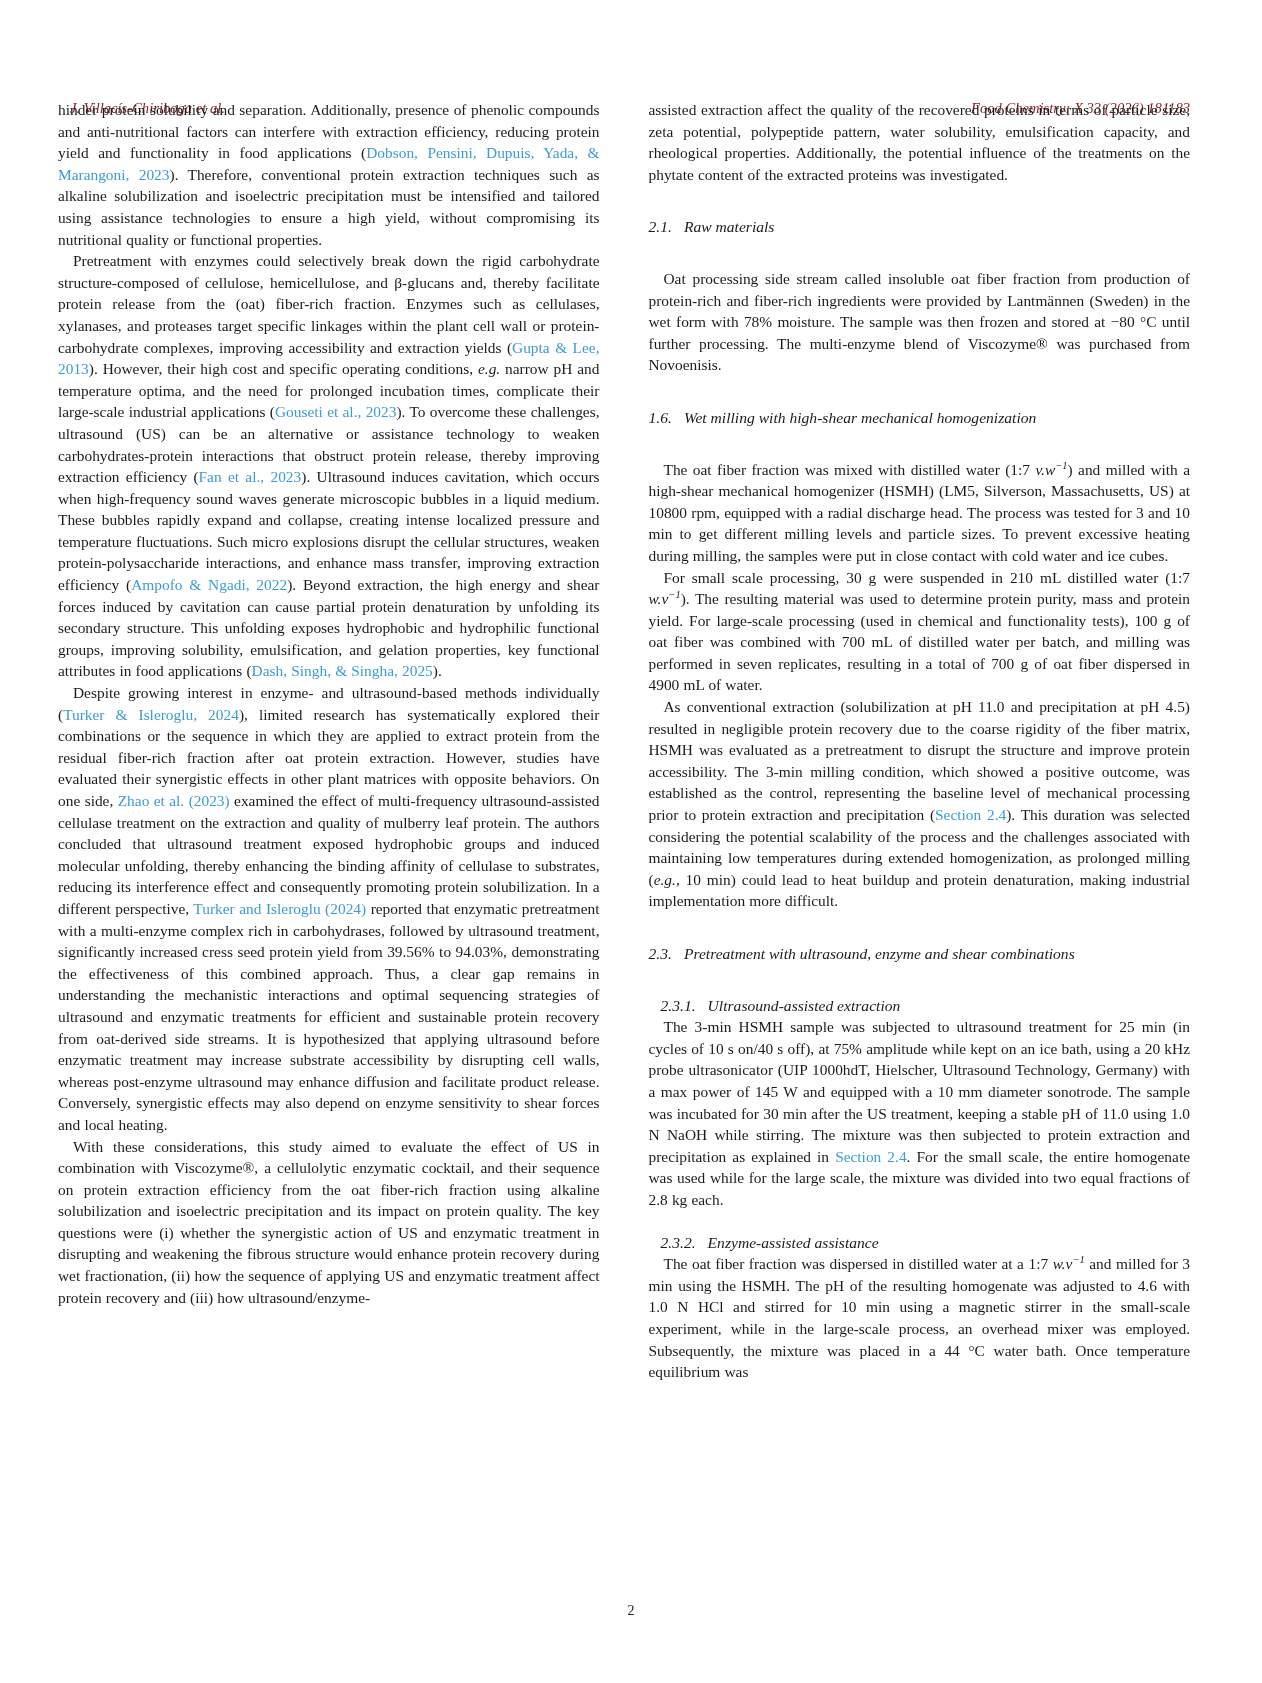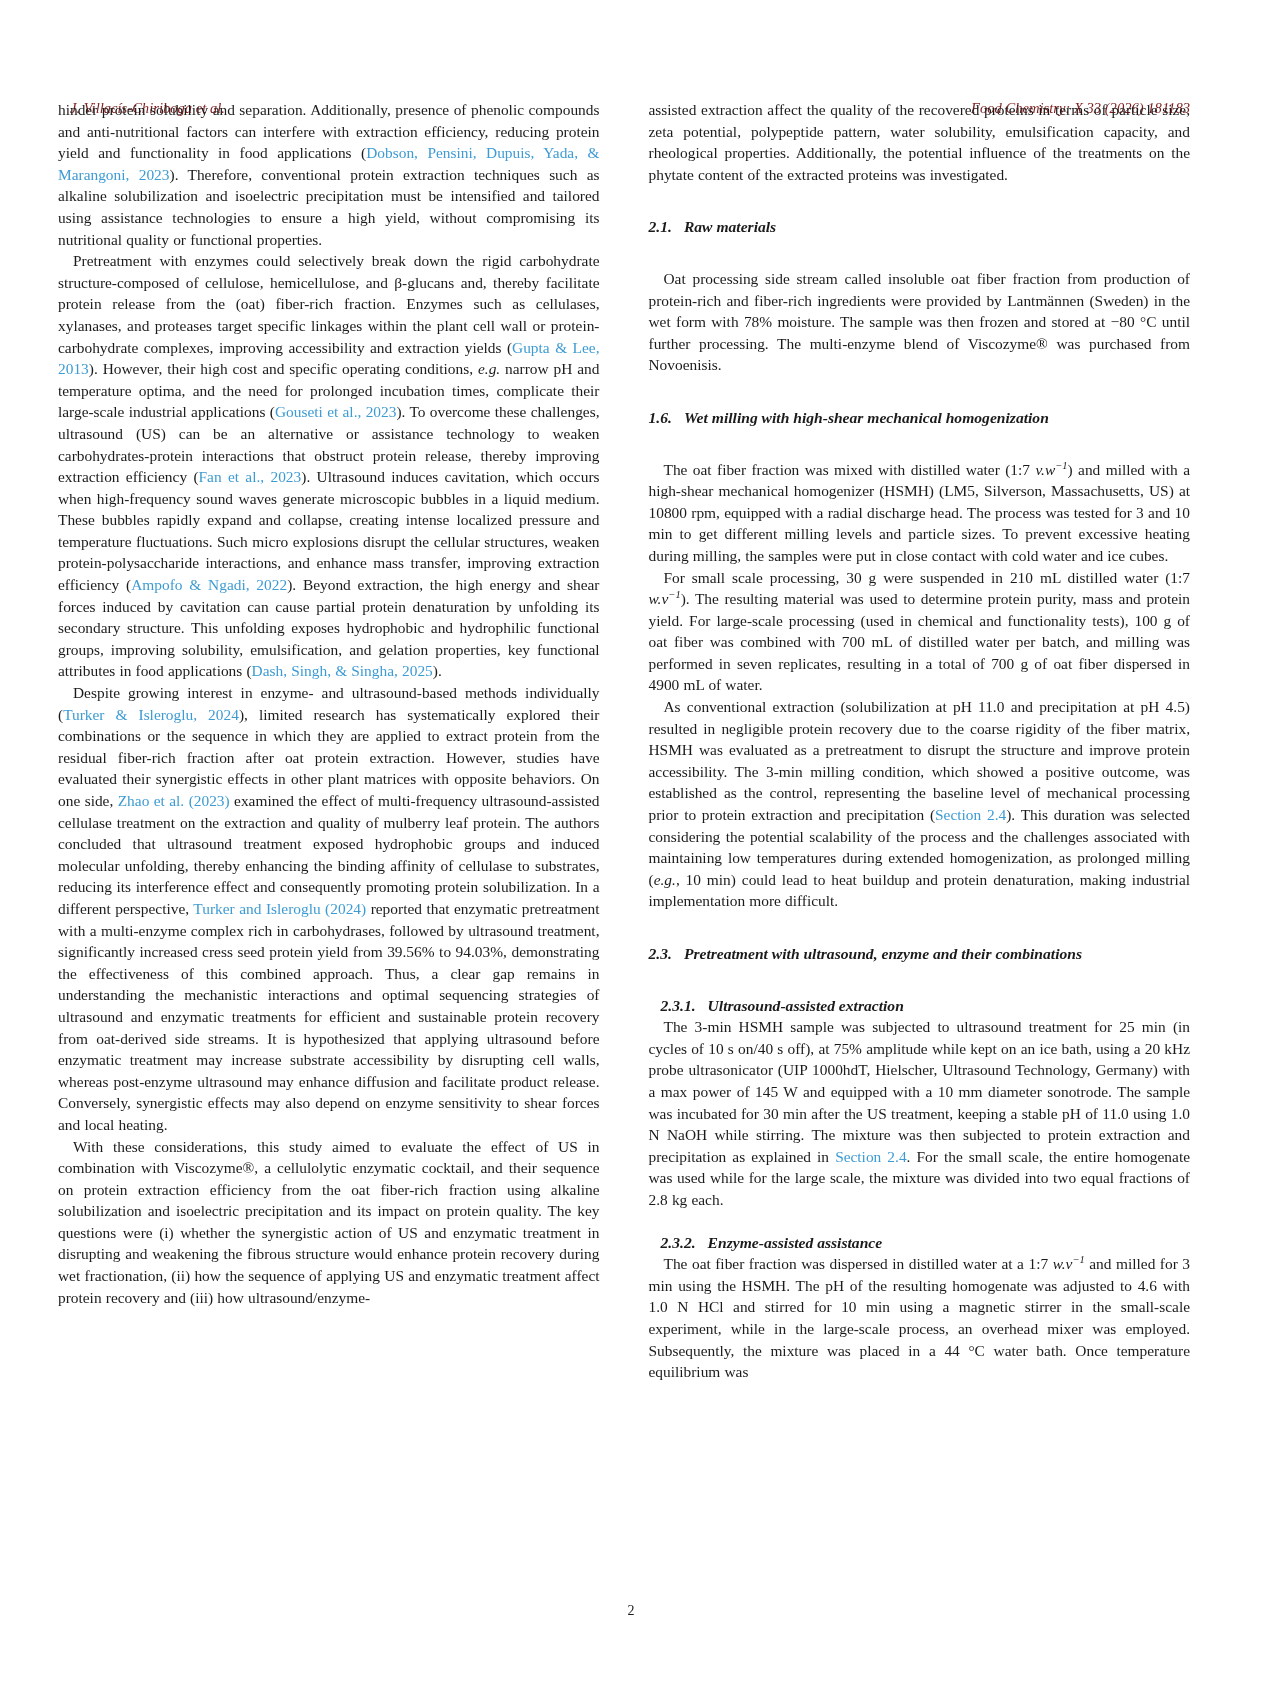--- a/index.html
+++ b/index.html
@@ -23,21 +23,21 @@
   }
   .col{flex:1 1 0;min-width:0;}
   .para{
     margin:0;
     font-size:15.4px;line-height:21.6px;
     text-align:justify;
     hyphens:auto;-webkit-hyphens:auto;
     word-spacing:0.02em;
   }
   .para.ind{text-indent:15px;}
-  .heading{font-size:15.6px;line-height:21.6px;text-align:left;font-weight:bold;}
+  .heading{font-size:15.6px;line-height:21.6px;text-align:left;}
   .heading .hnum{margin-right:12px;}
   .heading.bold{font-weight:700;margin:31px 0 30px;}
   .heading.sec{font-style:italic;margin:31px 0 30px;}
   .heading.sub{font-style:italic;margin:21px 12px 0;}
   .b{color:#3d9bd3;cursor:pointer;}
   .i{font-style:italic;}
   sup.s{font-size:10.5px;font-style:italic;line-height:0;}
   .footer{
     position:absolute;left:0;right:0;bottom:64px;
     text-align:center;font-size:14px;color:#1b1b1b;
@@ -60,21 +60,21 @@
         <p class="para ind">With these considerations, this study aimed to evaluate the effect of US in combination with Viscozyme®, a cellulolytic enzymatic cocktail, and their sequence on protein extraction efficiency from the oat fiber-rich fraction using alkaline solubilization and isoelectric precipitation and its impact on protein quality. The key questions were (i) whether the synergistic action of US and enzymatic treatment in disrupting and weakening the fibrous structure would enhance protein recovery during wet fractionation, (ii) how the sequence of applying US and enzymatic treatment affect protein recovery and (iii) how ultrasound/enzyme-</p>
       </div>
     <div class="col">
         <p class="para">assisted extraction affect the quality of the recovered proteins in terms of particle size, zeta potential, polypeptide pattern, water solubility, emulsification capacity, and rheological properties. Additionally, the potential influence of the treatments on the phytate content of the extracted proteins was investigated.</p>
         <div class="heading sec"><span class="hnum">2.1.</span><span>Raw materials</span></div>
         <p class="para ind">Oat processing side stream called insoluble oat fiber fraction from production of protein-rich and fiber-rich ingredients were provided by Lantmännen (Sweden) in the wet form with 78% moisture. The sample was then frozen and stored at −80 °C until further processing. The multi-enzyme blend of Viscozyme® was purchased from Novoenisis.</p>
         <div class="heading sec"><span class="hnum">1.6.</span><span>Wet milling with high-shear mechanical homogenization</span></div>
         <p class="para ind">The oat fiber fraction was mixed with distilled water (1:7 <span class="i">v.w</span><sup class="s">−1</sup>) and milled with a high-shear mechanical homogenizer (HSMH) (LM5, Silverson, Massachusetts, US) at 10800 rpm, equipped with a radial discharge head. The process was tested for 3 and 10 min to get different milling levels and particle sizes. To prevent excessive heating during milling, the samples were put in close contact with cold water and ice cubes.</p>
         <p class="para ind">For small scale processing, 30 g were suspended in 210 mL distilled water (1:7 <span class="i">w.v</span><sup class="s">−1</sup>). The resulting material was used to determine protein purity, mass and protein yield. For large-scale processing (used in chemical and functionality tests), 100 g of oat fiber was combined with 700 mL of distilled water per batch, and milling was performed in seven replicates, resulting in a total of 700 g of oat fiber dispersed in 4900 mL of water.</p>
         <p class="para ind">As conventional extraction (solubilization at pH 11.0 and precipitation at pH 4.5) resulted in negligible protein recovery due to the coarse rigidity of the fiber matrix, HSMH was evaluated as a pretreatment to disrupt the structure and improve protein accessibility. The 3-min milling condition, which showed a positive outcome, was established as the control, representing the baseline level of mechanical processing prior to protein extraction and precipitation (<span class="b">Section 2.4</span>). This duration was selected considering the potential scalability of the process and the challenges associated with maintaining low temperatures during extended homogenization, as prolonged milling (<span class="i">e.g.</span>, 10 min) could lead to heat buildup and protein denaturation, making industrial implementation more difficult.</p>
-        <div class="heading sec"><span class="hnum">2.3.</span><span>Pretreatment with ultrasound, enzyme and their combinations</span></div>
+        <div class="heading sec"><span class="hnum">2.3.</span><span>Pretreatment with ultrasound, enzyme and shear combinations</span></div>
         <div class="heading sub"><span class="hnum">2.3.1.</span><span>Ultrasound-assisted extraction</span></div>
         <p class="para ind">The 3-min HSMH sample was subjected to ultrasound treatment for 25 min (in cycles of 10 s on/40 s off), at 75% amplitude while kept on an ice bath, using a 20 kHz probe ultrasonicator (UIP 1000hdT, Hielscher, Ultrasound Technology, Germany) with a max power of 145 W and equipped with a 10 mm diameter sonotrode. The sample was incubated for 30 min after the US treatment, keeping a stable pH of 11.0 using 1.0 N NaOH while stirring. The mixture was then subjected to protein extraction and precipitation as explained in <span class="b">Section 2.4</span>. For the small scale, the entire homogenate was used while for the large scale, the mixture was divided into two equal fractions of 2.8 kg each.</p>
         <div class="heading sub"><span class="hnum">2.3.2.</span><span>Enzyme-assisted assistance</span></div>
         <p class="para ind">The oat fiber fraction was dispersed in distilled water at a 1:7 <span class="i">w.v</span><sup class="s">−1</sup> and milled for 3 min using the HSMH. The pH of the resulting homogenate was adjusted to 4.6 with 1.0 N HCl and stirred for 10 min using a magnetic stirrer in the small-scale experiment, while in the large-scale process, an overhead mixer was employed. Subsequently, the mixture was placed in a 44 °C water bath. Once temperature equilibrium was</p>
       </div>
   </div>
 
   <div class="footer">
     <span>2</span>
   </div>

